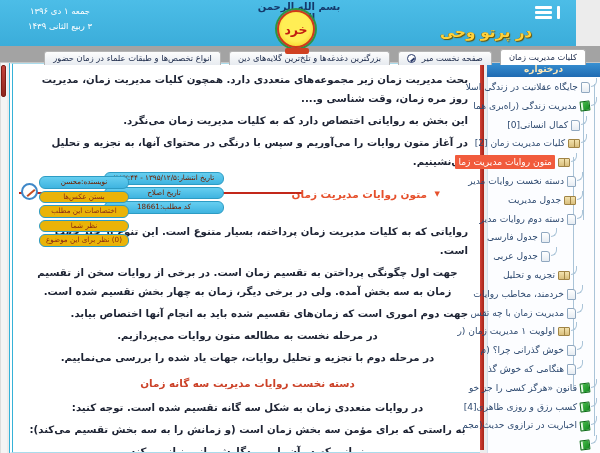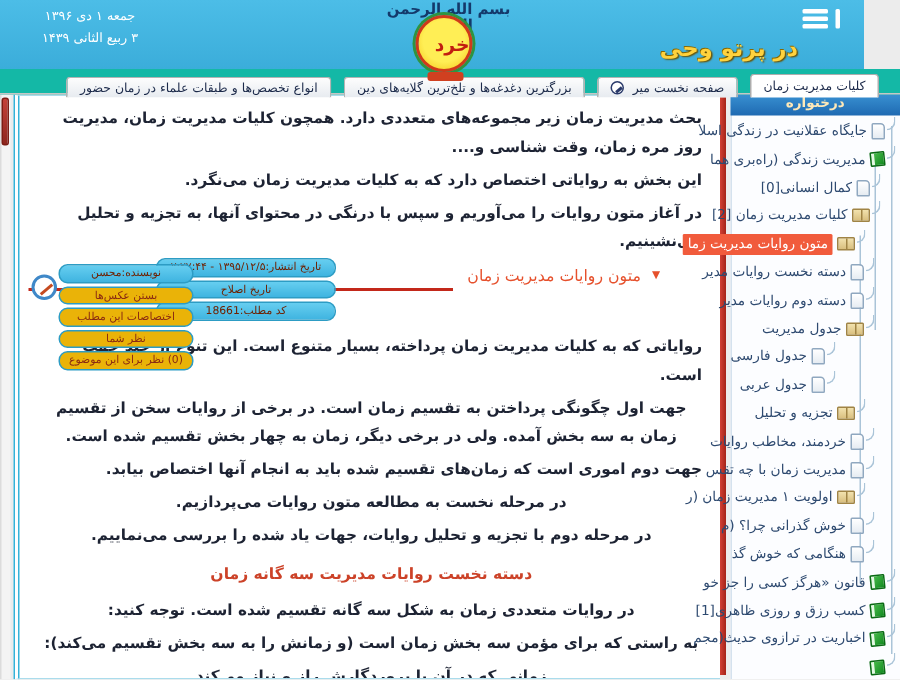--- a/index.html
+++ b/index.html
@@ -10,33 +10,33 @@
   
   .top{position:absolute;top:0;left:0;width:576px;height:46px;
        background:linear-gradient(180deg,#4cbde7,#3badda);}
   .dates{position:absolute;top:4px;left:12px;width:96px;color:#fff;
          font-size:8.5px;text-align:center;line-height:15px;}
   .bismillah{position:absolute;top:1px;left:244px;width:110px;text-align:center;
              color:#14396b;font-size:10px;font-weight:bold;}
   .logo{position:absolute;top:10px;left:277px;width:38px;height:38px;border-radius:50%;
         background:radial-gradient(circle at 50% 45%,#ffee55 55%,#f2c113);
         border:2px solid #cf3a1a;box-shadow:0 0 0 2px #2f9440;z-index:9;
-        display:flex;align-items:center;justify-content:flex-start;}
+        display:flex;align-items:center;justify-content:center;}
   .logo-text{color:#c21d10;font-weight:bold;font-size:12.5px;}
   .logo-ribbon{position:absolute;top:48px;left:285px;width:24px;height:6px;
                background:#d04020;border-radius:2px;z-index:9;}
   .menu-icon{position:absolute;top:6px;right:16px;width:25px;height:15px;}
   .menu-icon .bar{position:absolute;left:0;width:17px;height:2.6px;background:#fff;border-radius:1px;}
   .menu-icon .b1{top:0}.menu-icon .b2{top:5px}.menu-icon .b3{top:10px}
   .menu-icon .vbar{position:absolute;right:0;top:0;width:3px;height:12.6px;background:#fff;border-radius:1px;}
   .site-title{position:absolute;top:23px;right:44px;color:#ffd23d;font-size:15px;font-weight:bold;
               text-shadow:1px 1px 1px #6a5200,-0.5px -0.5px 0 #8a6a00;letter-spacing:.5px;margin-left:30px;}
 
   
-  .tabbar{position:absolute;top:46px;left:0;width:600px;height:17px;background:#14b8a6;
+  .tabbar{position:absolute;top:46px;left:0;width:600px;height:17px;background:#a3a3a3;
           border-bottom:1px solid #c6c6c6;padding-right:14px;white-space:nowrap;z-index:5;}
   .tab{display:inline-block;height:14px;line-height:13px;margin-top:2px;margin-left:3px;
        padding:0 8px;font-size:8.3px;color:#1c2a4a;
        background:linear-gradient(180deg,#fdfdfd,#e7ebf0);
        border:1px solid #b4b4b4;border-bottom:none;border-radius:3px 3px 0 0;vertical-align:bottom;}
   .tab.active{background:#fff;height:16px;margin-top:0;line-height:15px;border-color:#adadad;}
   .pg-icon{display:inline-block;width:9px;height:9px;border:1px solid #2a3a6a;border-radius:50%;
            vertical-align:-2px;margin-right:3px;position:relative;background:#fff;}
   .pg-icon::after{content:"";position:absolute;left:1.5px;top:3.5px;width:5px;height:1.5px;
                   background:#2a3a6a;transform:rotate(-40deg);}
@@ -51,21 +51,21 @@
   .panel{position:absolute;top:63px;left:9px;width:471px;height:390px;background:#fff;
          border-top:1px solid #aadcec;border-left:4px double #35b2d8;border-bottom:1px solid #aadcec;
          padding:6px 12px 0 14px;font-size:10.2px;line-height:19px;color:#1d2333;z-index:1;overflow:hidden;}
   .panel p{margin:0 0 3px;font-weight:bold;}
   .c{text-align:center;}
   .divider-red{position:absolute;top:65px;left:480px;width:4px;height:385px;z-index:2;
                background:linear-gradient(90deg,#d24034,#a52318);}
 
   
   .meta{position:relative;height:44px;margin:2px 0 4px;}
-  .sec-head{position:absolute;right:28px;top:2px;color:#e6502c;font-weight:normal;font-size:10.5px;line-height:14px;}
+  .sec-head{position:absolute;right:28px;top:13px;color:#e6502c;font-weight:bold;font-size:10.5px;line-height:14px;}
   .sec-head .tri{font-size:7px;vertical-align:2px;margin-left:4px;}
   .redline{position:absolute;right:166px;left:-8px;top:18px;height:2px;background:#c3281a;}
   .pr{position:absolute;right:244px;top:-2px;width:120px;z-index:3;}
   .pl{position:absolute;left:12px;top:2px;width:90px;z-index:3;}
   .pill{display:block;margin-bottom:2px;border:1px solid #2d9cc4;border-radius:6px;font-size:7.2px;
         line-height:10.5px;text-align:center;color:#8a2a12;padding:0 3px;background:#eab308;
         overflow:hidden;white-space:nowrap;}
   .pill.blue{background:linear-gradient(180deg,#66cef0,#3fb4e0);color:#6e2000;}
   .edit-ic{position:absolute;left:-6px;top:9px;width:17px;height:17px;border:2px solid #3f88c8;
            border-radius:50%;background:#fff;z-index:4;}
@@ -196,30 +196,30 @@
     <div class="vline v2"></div>
     <div class="vline v3"></div>
     <div class="side-head">درختواره</div>
     <div class="tree">
       <div class="ti l1"><span class="curve"></span><span class="ic page"></span><span>جایگاه عقلانیت در زندگی اسلا</span></div>
       <div class="ti l1"><span class="curve"></span><span class="ic gbook"></span><span>مدیریت زندگی (راه‌بری هما</span></div>
       <div class="ti l2"><span class="curve"></span><span class="ic page"></span><span>کمال انسانی[0]</span></div>
       <div class="ti l2"><span class="curve"></span><span class="ic book"></span><span>کلیات مدیریت زمان [2]</span></div>
       <div class="ti l3"><span class="curve"></span><span class="ic book"></span><span class="sel">متون روایات مدیریت زما</span></div>
       <div class="ti l4"><span class="curve"></span><span class="ic page"></span><span>دسته نخست روایات مدیر</span></div>
+      <div class="ti l4"><span class="curve"></span><span class="ic book"></span><span>جدول مدیریت</span></div>
       <div class="ti l4"><span class="curve"></span><span class="ic page"></span><span>دسته دوم روایات مدیر</span></div>
-      <div class="ti l4"><span class="curve"></span><span class="ic book"></span><span>جدول مدیریت</span></div>
       <div class="ti l5"><span class="curve"></span><span class="ic page"></span><span>جدول فارسی</span></div>
       <div class="ti l5"><span class="curve"></span><span class="ic page"></span><span>جدول عربی</span></div>
       <div class="ti l3"><span class="curve"></span><span class="ic book"></span><span>تجزیه و تحلیل</span></div>
       <div class="ti l4"><span class="curve"></span><span class="ic page"></span><span>خردمند، مخاطب روایات</span></div>
       <div class="ti l4"><span class="curve"></span><span class="ic page"></span><span>مدیریت زمان با چه تقس</span></div>
       <div class="ti l3"><span class="curve"></span><span class="ic book"></span><span>اولویت ۱ مدیریت زمان (ر</span></div>
       <div class="ti l4"><span class="curve"></span><span class="ic page"></span><span>خوش گذرانی چرا؟ (م</span></div>
       <div class="ti l4"><span class="curve"></span><span class="ic page"></span><span>هنگامی که خوش گذ</span></div>
       <div class="ti l1"><span class="curve"></span><span class="ic gbook"></span><span>قانون «هرگز کسی را جز خو</span></div>
-      <div class="ti l1"><span class="curve"></span><span class="ic gbook"></span><span>کسب رزق و روزی ظاهری[1]</span></div>
+      <div class="ti l1"><span class="curve"></span><span class="ic gbook"></span><span>کسب رزق و روزی ظاهری[4]</span></div>
       <div class="ti l1"><span class="curve"></span><span class="ic gbook"></span><span>اخباریت در ترازوی حدیث(مجم</span></div>
       <div class="ti l1"><span class="curve"></span><span class="ic gbook"></span><span></span></div>
     </div>
   </div>
 
 </div>
 
 </body></html>

